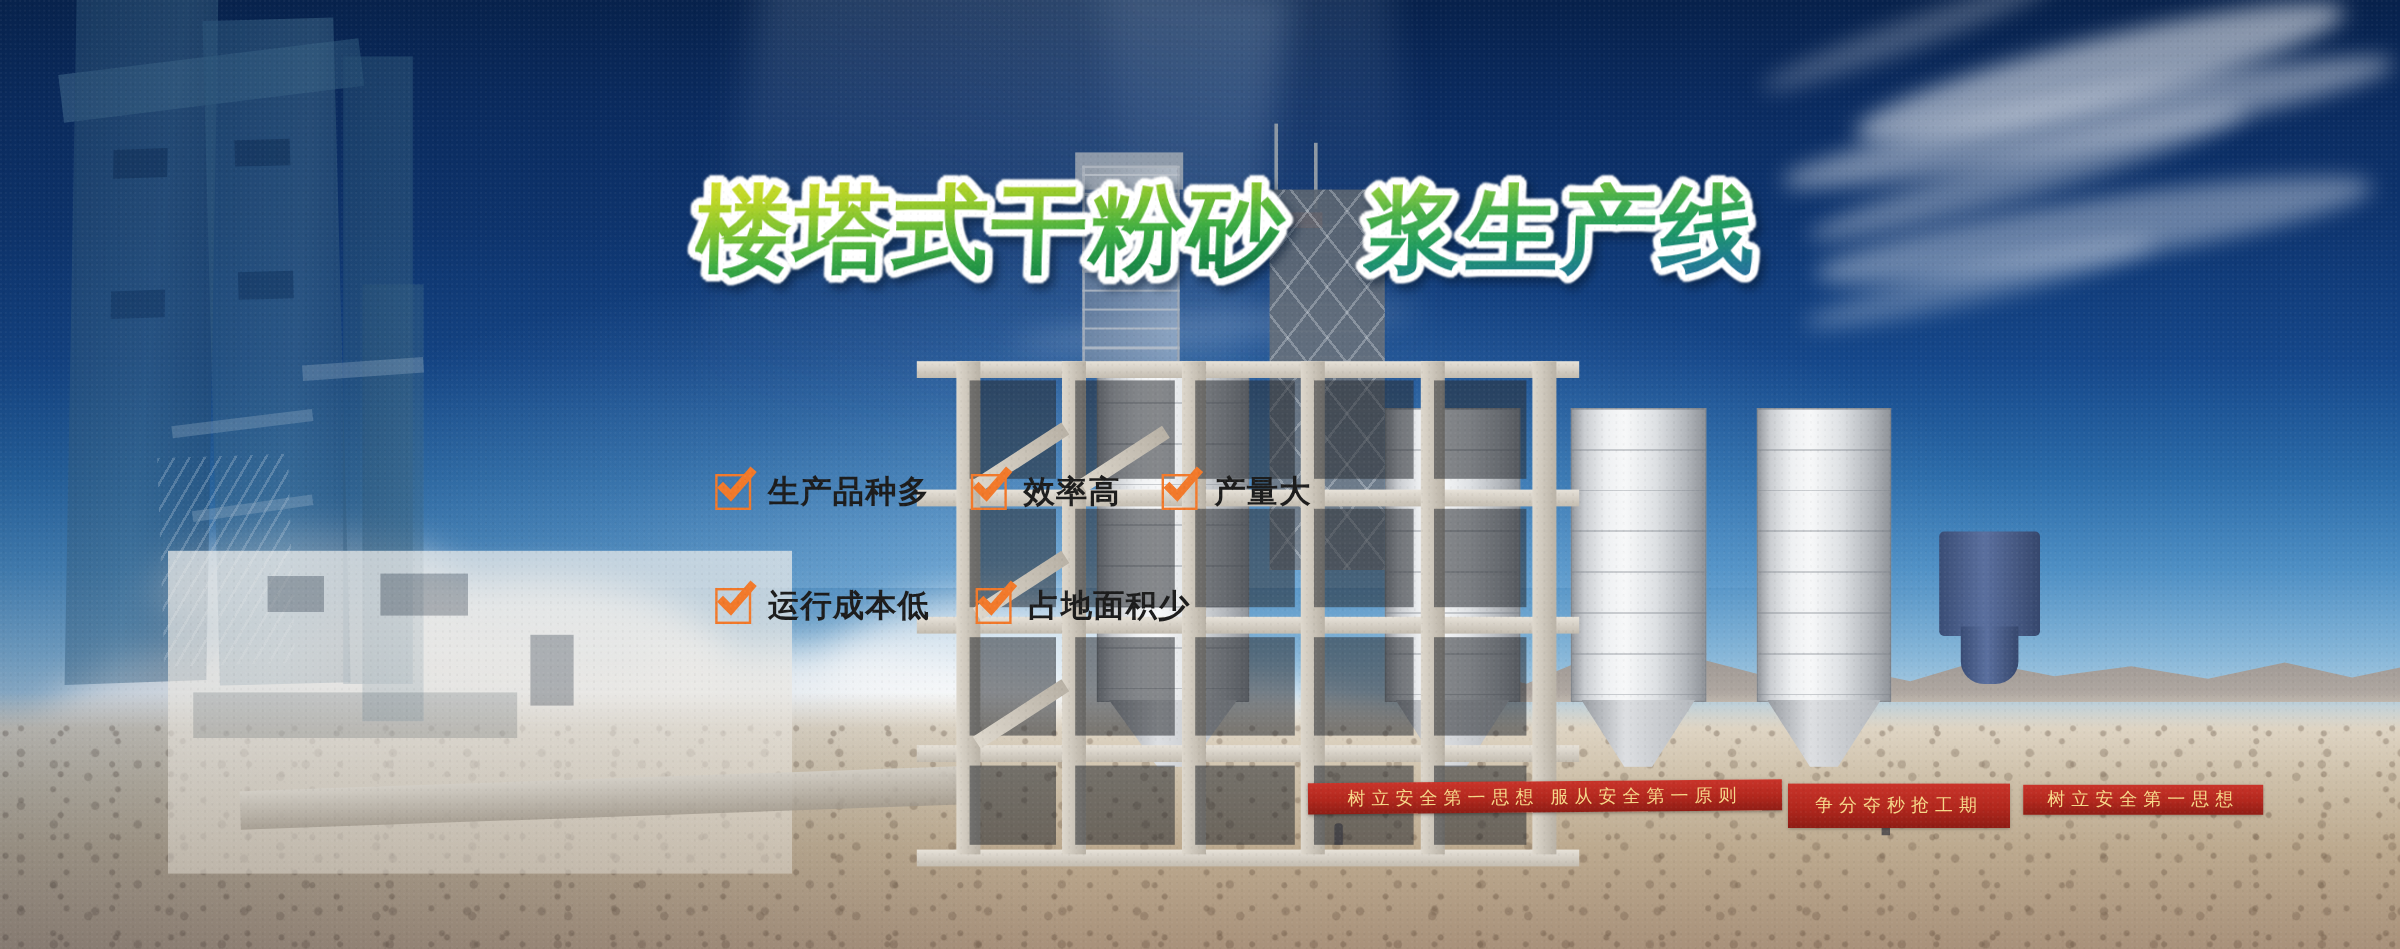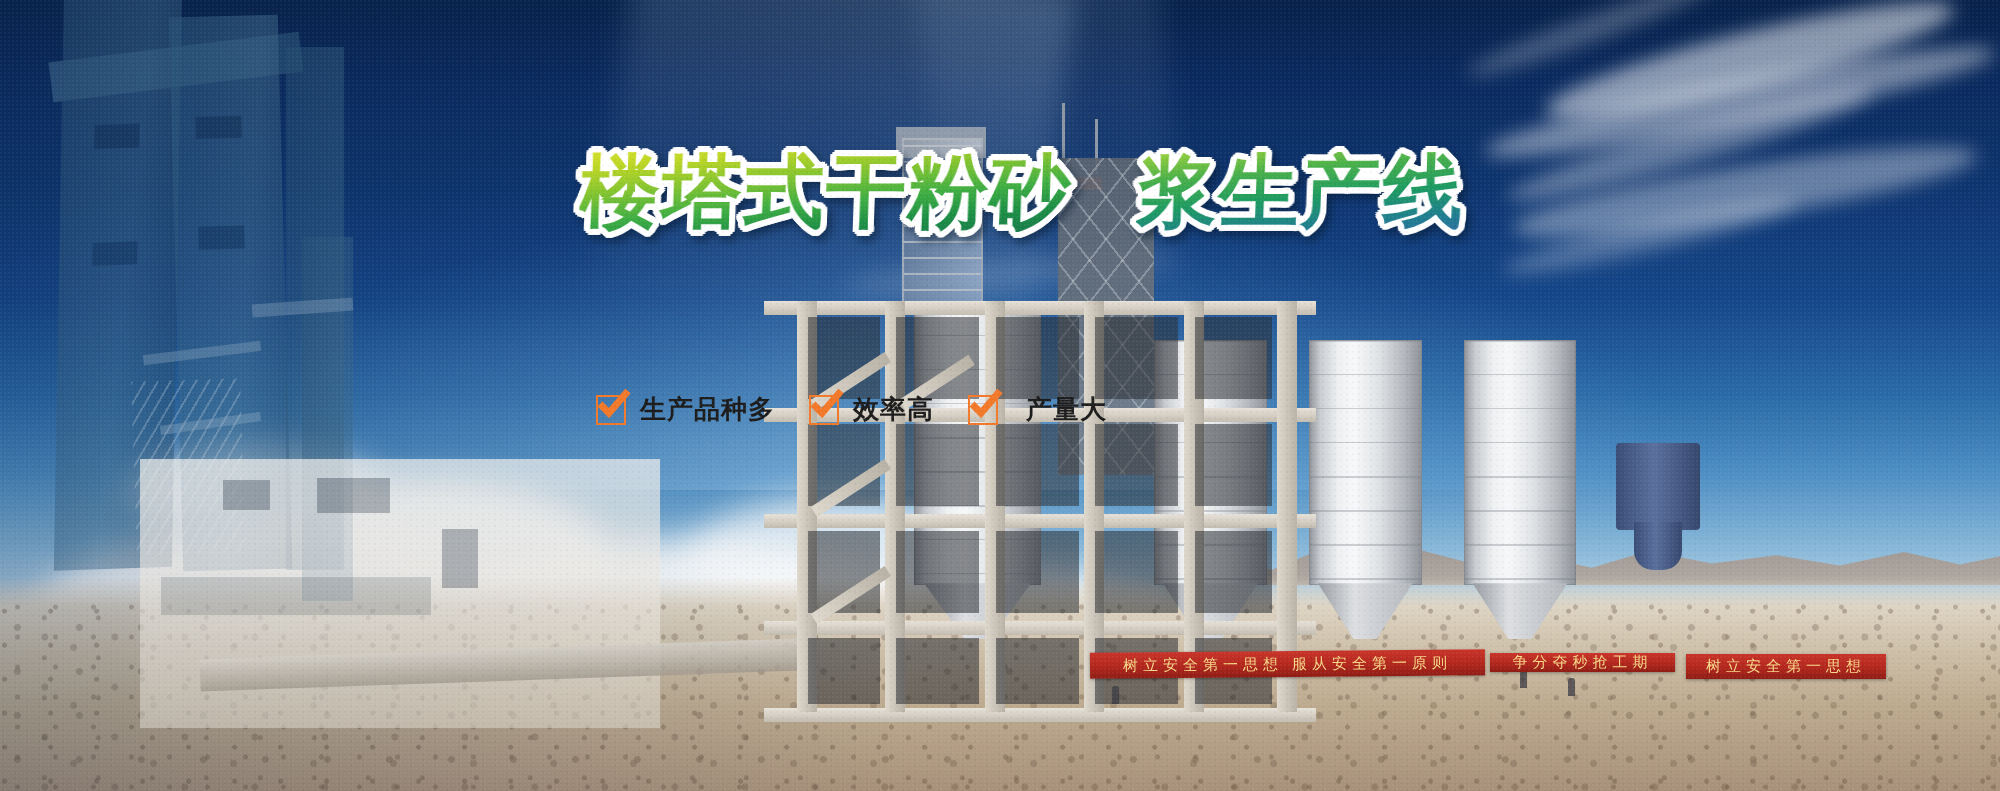--- a/index.html
+++ b/index.html
@@ -195,21 +195,21 @@
     color:#f6d88a;
     font-size:15px;
     letter-spacing:5px;
     display:flex;align-items:center;justify-content:center;
     box-shadow:0 1px 3px rgba(0,0,0,.35);
     white-space:nowrap;
     overflow:hidden;
     font-family:"Liberation Sans","DejaVu Sans",sans-serif;
   }
   .rb1{left:1090px;top:651px;width:395px;height:26px;transform:rotate(-0.5deg);}
-  .rb2{left:1490px;top:653px;width:185px;height:19px;}
+  .rb2{left:1490px;top:653px;width:185px;height:37px;}
   .rb3{left:1686px;top:654px;width:200px;height:25px;}
 
   
   .worker{position:absolute;width:7px;height:18px;background:#3a3a42;border-radius:3px 3px 0 0;opacity:.75;}
   .blue-tank{position:absolute;background:linear-gradient(90deg,#3a4d76,#5a6f9e 45%,#36476d);border-radius:4px;}
 
   
   .content{position:absolute;left:0;top:0;width:100%;height:100%;}
 
   .title{
@@ -277,21 +277,21 @@
   .chk{
     position:relative;width:26px;height:26px;
     border:2px solid #f2792a;
     margin-right:14px;
     flex:0 0 auto;
   }
   .chk svg{position:absolute;left:-4px;top:-12px;width:40px;height:40px;overflow:visible;}
 
   .f-a{margin-right:34px;}
   .f-b{margin-right:34px;}
-  .f-c{margin-right:0;gap:14px;}
+  .f-c{margin-right:0;}
   .f-d{margin-right:38px;}
 
   
   .grain{
     position:absolute;inset:0;pointer-events:none;opacity:.07;
     background-image:
       radial-gradient(circle at 1px 1px, rgba(255,255,255,.6) 0 1px, transparent 1px),
       radial-gradient(circle at 3px 4px, rgba(0,0,0,.5) 0 1px, transparent 1px);
     background-size:4px 4px,6px 6px;
   }
@@ -471,19 +471,40 @@
           <span class="chk">
             <svg viewBox="0 0 40 40" aria-hidden="true">
               <path d="M6 19 L15 28 L34 6" fill="none" stroke="#f2792a" stroke-width="7" stroke-linecap="butt" stroke-linejoin="miter"></path>
             </svg>
           </span>
           <span class="lbl">产量大</span>
         </div>
 
       </div>
 
+      <div class="frow r2">
+
+        <div class="feat f-d">
+          <span class="chk">
+            <svg viewBox="0 0 40 40" aria-hidden="true">
+              <path d="M6 19 L15 28 L34 6" fill="none" stroke="#f2792a" stroke-width="7" stroke-linecap="butt" stroke-linejoin="miter"></path>
+            </svg>
+          </span>
+          <span class="lbl">运行成本低</span>
+        </div>
+
+        <div class="feat">
+          <span class="chk">
+            <svg viewBox="0 0 40 40" aria-hidden="true">
+              <path d="M6 19 L15 28 L34 6" fill="none" stroke="#f2792a" stroke-width="7" stroke-linecap="butt" stroke-linejoin="miter"></path>
+            </svg>
+          </span>
+          <span class="lbl">占地面积少</span>
+        </div>
+
+      </div>
 
     </div>
   </div>
 
   <div class="grain"></div>
 
 </div>
 
 </body></html>

